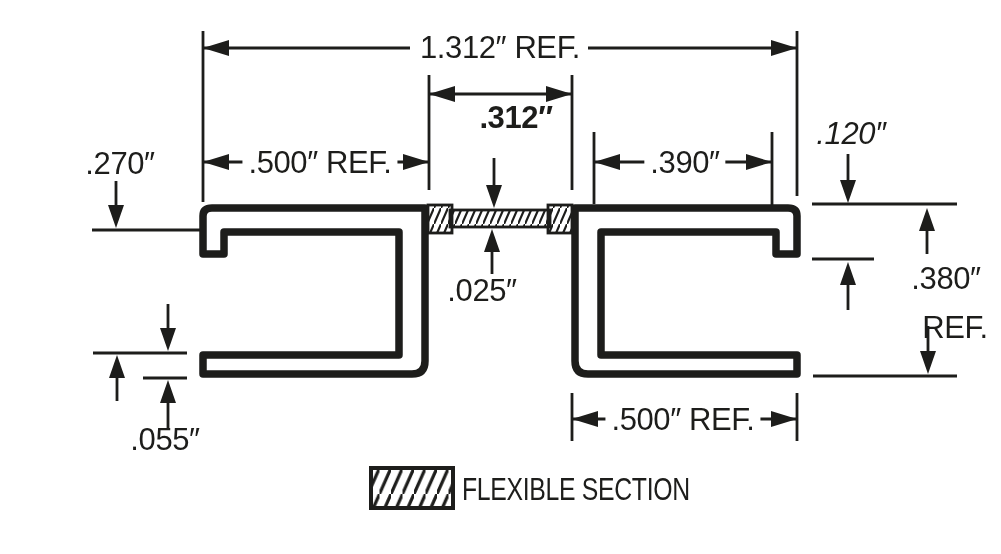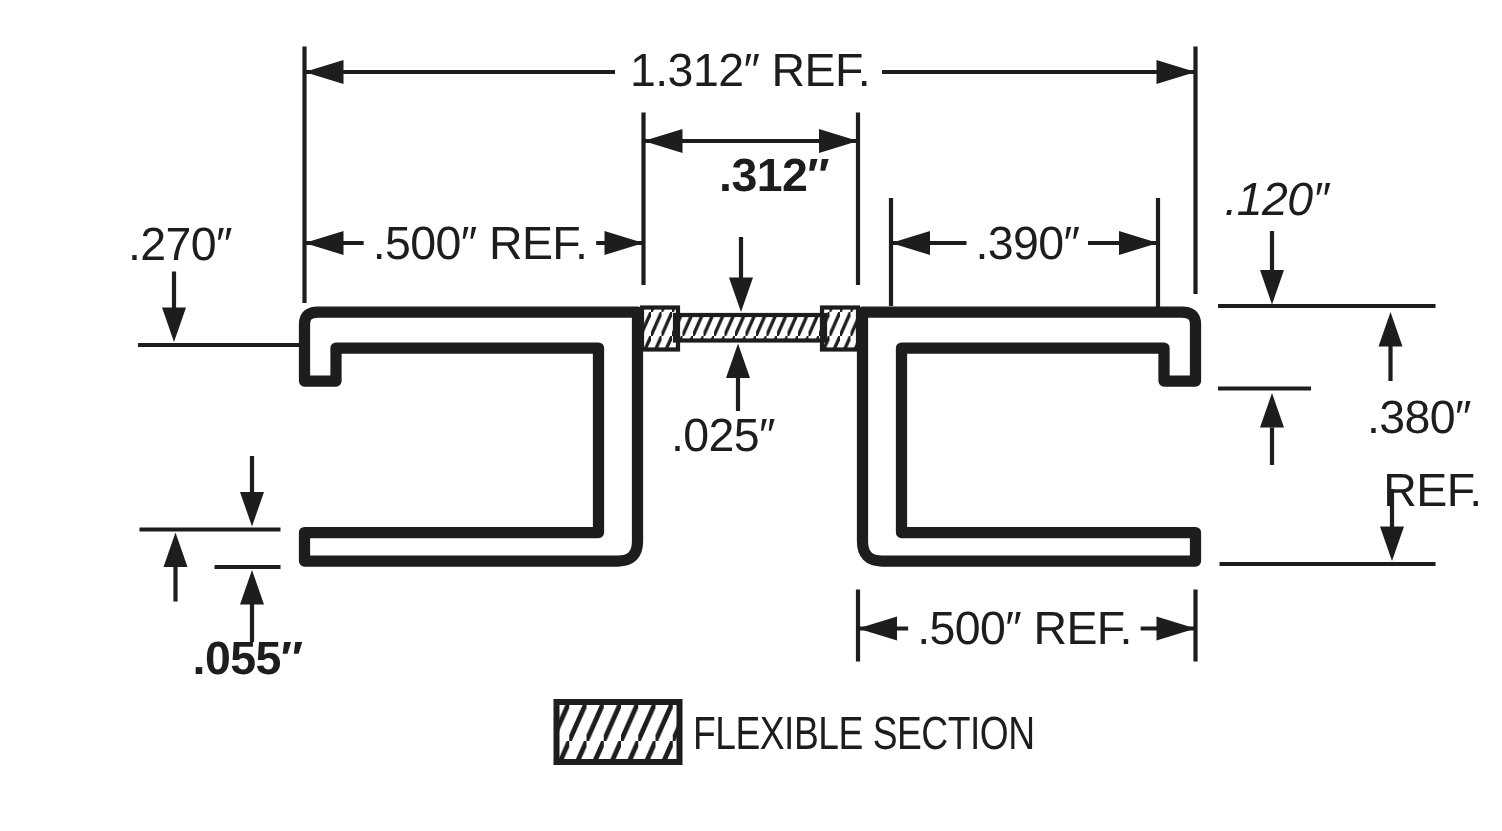--- a/index.html
+++ b/index.html
@@ -146,19 +146,19 @@
   <div class="lbl" style="left:851px;top:133px;font-style:italic;">.120″</div>
 
   <div class="lbl" style="left:120px;top:163px;">.270″</div>
 
   <div class="lbl" style="left:482px;top:290px;">.025″</div>
 
   <div class="lbl" style="left:946px;top:278px;">.380″</div>
 
   <div class="lbl" style="left:955px;top:307px;margin-top:20px;">REF.</div>
 
-  <div class="lbl" style="left:165px;top:439px;font-weight:bold;">.055″</div>
+  <div class="lbl" style="left:165px;top:439px;">.055″</div>
 
   <div class="lbl onLine" style="left:683px;top:419px;">.500″ REF.</div>
 
   <div class="lbl legend" style="left:462px;top:489px;">FLEXIBLE SECTION</div>
 
 </div>
 
 </body></html>

